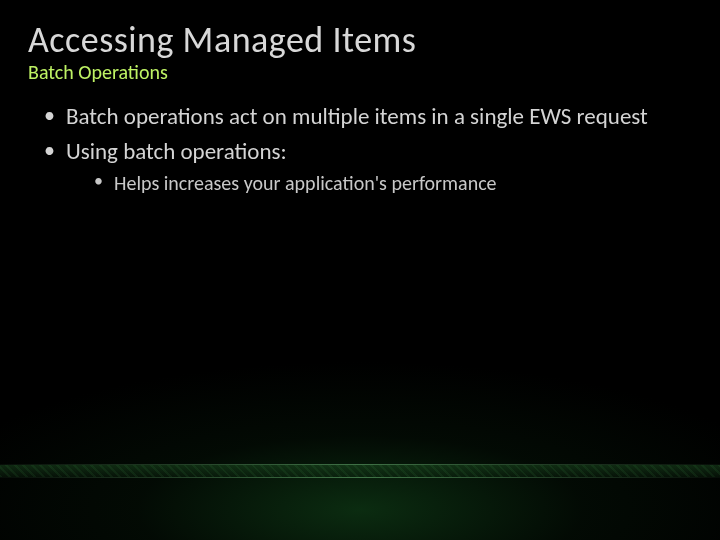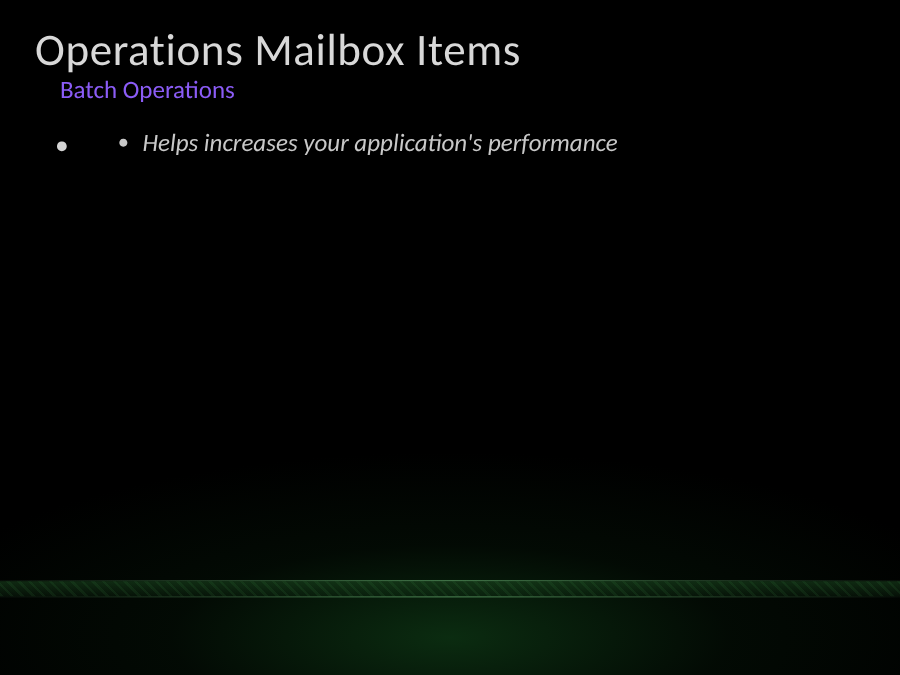--- a/index.html
+++ b/index.html
@@ -29,24 +29,23 @@
   .title {
     font-size: 36px;
     font-weight: 300;
     color: #d8d8d8;
     letter-spacing: 0.5px;
     margin-bottom: 0px;
   }
   .subtitle {
     font-size: 20px;
     font-weight: 300;
-    color: #8b5cf6;
+    color: #bef264;
     margin-top: -2px;
     margin-bottom: 18px;
-    margin-left: 20px;
   }
   ul.main {
     list-style: none;
     padding-left: 16px;
   }
   ul.main > li {
     position: relative;
     font-size: 23px;
     font-weight: 300;
     color: #d4d4d4;
@@ -59,21 +58,20 @@
     position: absolute;
     left: 0;
     top: 0;
     color: #d4d4d4;
     font-size: 22px;
   }
   ul.sub {
     list-style: none;
     padding-left: 28px;
     margin-top: 4px;
-    font-style: italic;
   }
   ul.sub > li {
     position: relative;
     font-size: 20px;
     font-weight: 300;
     color: #c8c8c8;
     padding-left: 20px;
     margin-bottom: 4px;
     line-height: 1.3;
   }
@@ -117,25 +115,27 @@
     height: 1px;
     background: linear-gradient(to right, rgba(120,200,130,0.05) 0%, rgba(120,200,130,0.5) 50%, rgba(120,200,130,0.05) 100%);
   }
 </style>
 </head>
 <body>
 
 <div class="bg-flare"></div>
 
 <div class="content">
-  <div class="title">Operations Mailbox Items</div>
+  <div class="title">Accessing Managed Items</div>
   <div class="subtitle">Batch Operations</div>
 
   <ul class="main">
+    <li>Batch operations act on multiple items in a single EWS request</li>
     <li>
+      <span>Using batch operations:</span>
       <ul class="sub">
         <li>Helps increases your application's performance</li>
       </ul>
     </li>
   </ul>
 </div>
 
 <div class="accent-bar">
   <div class="line1"></div>
   <div class="fill"></div>

